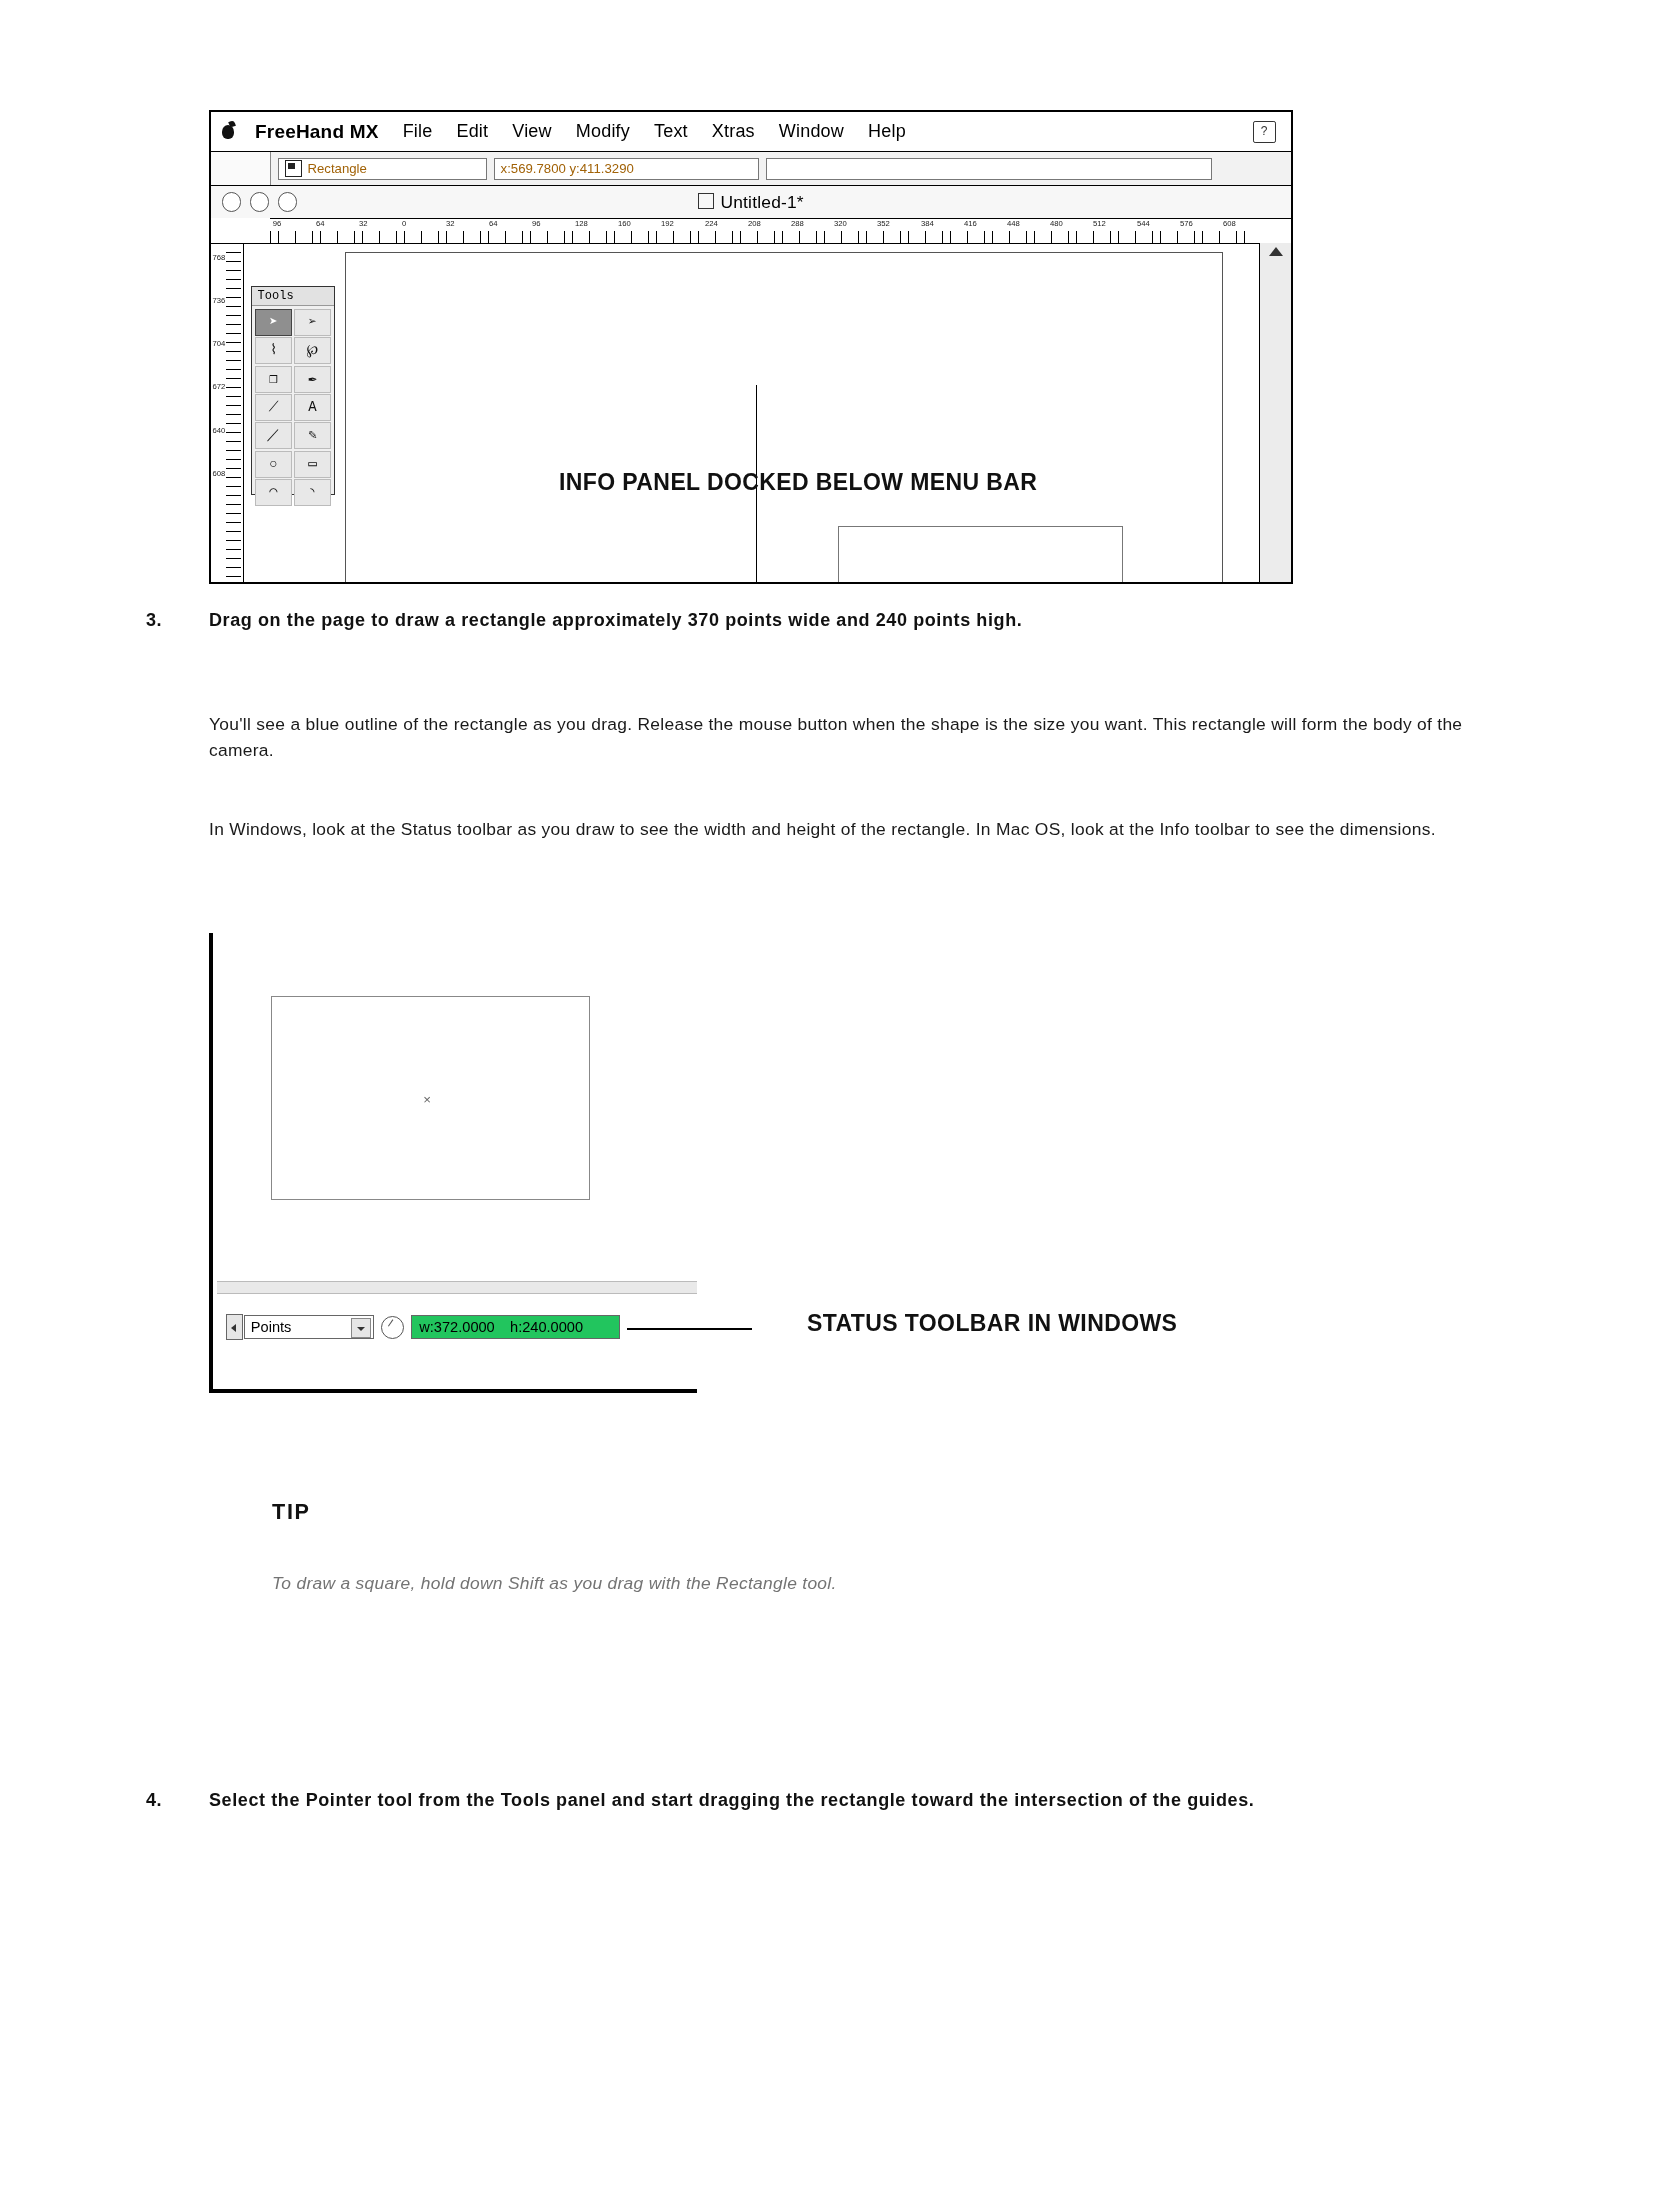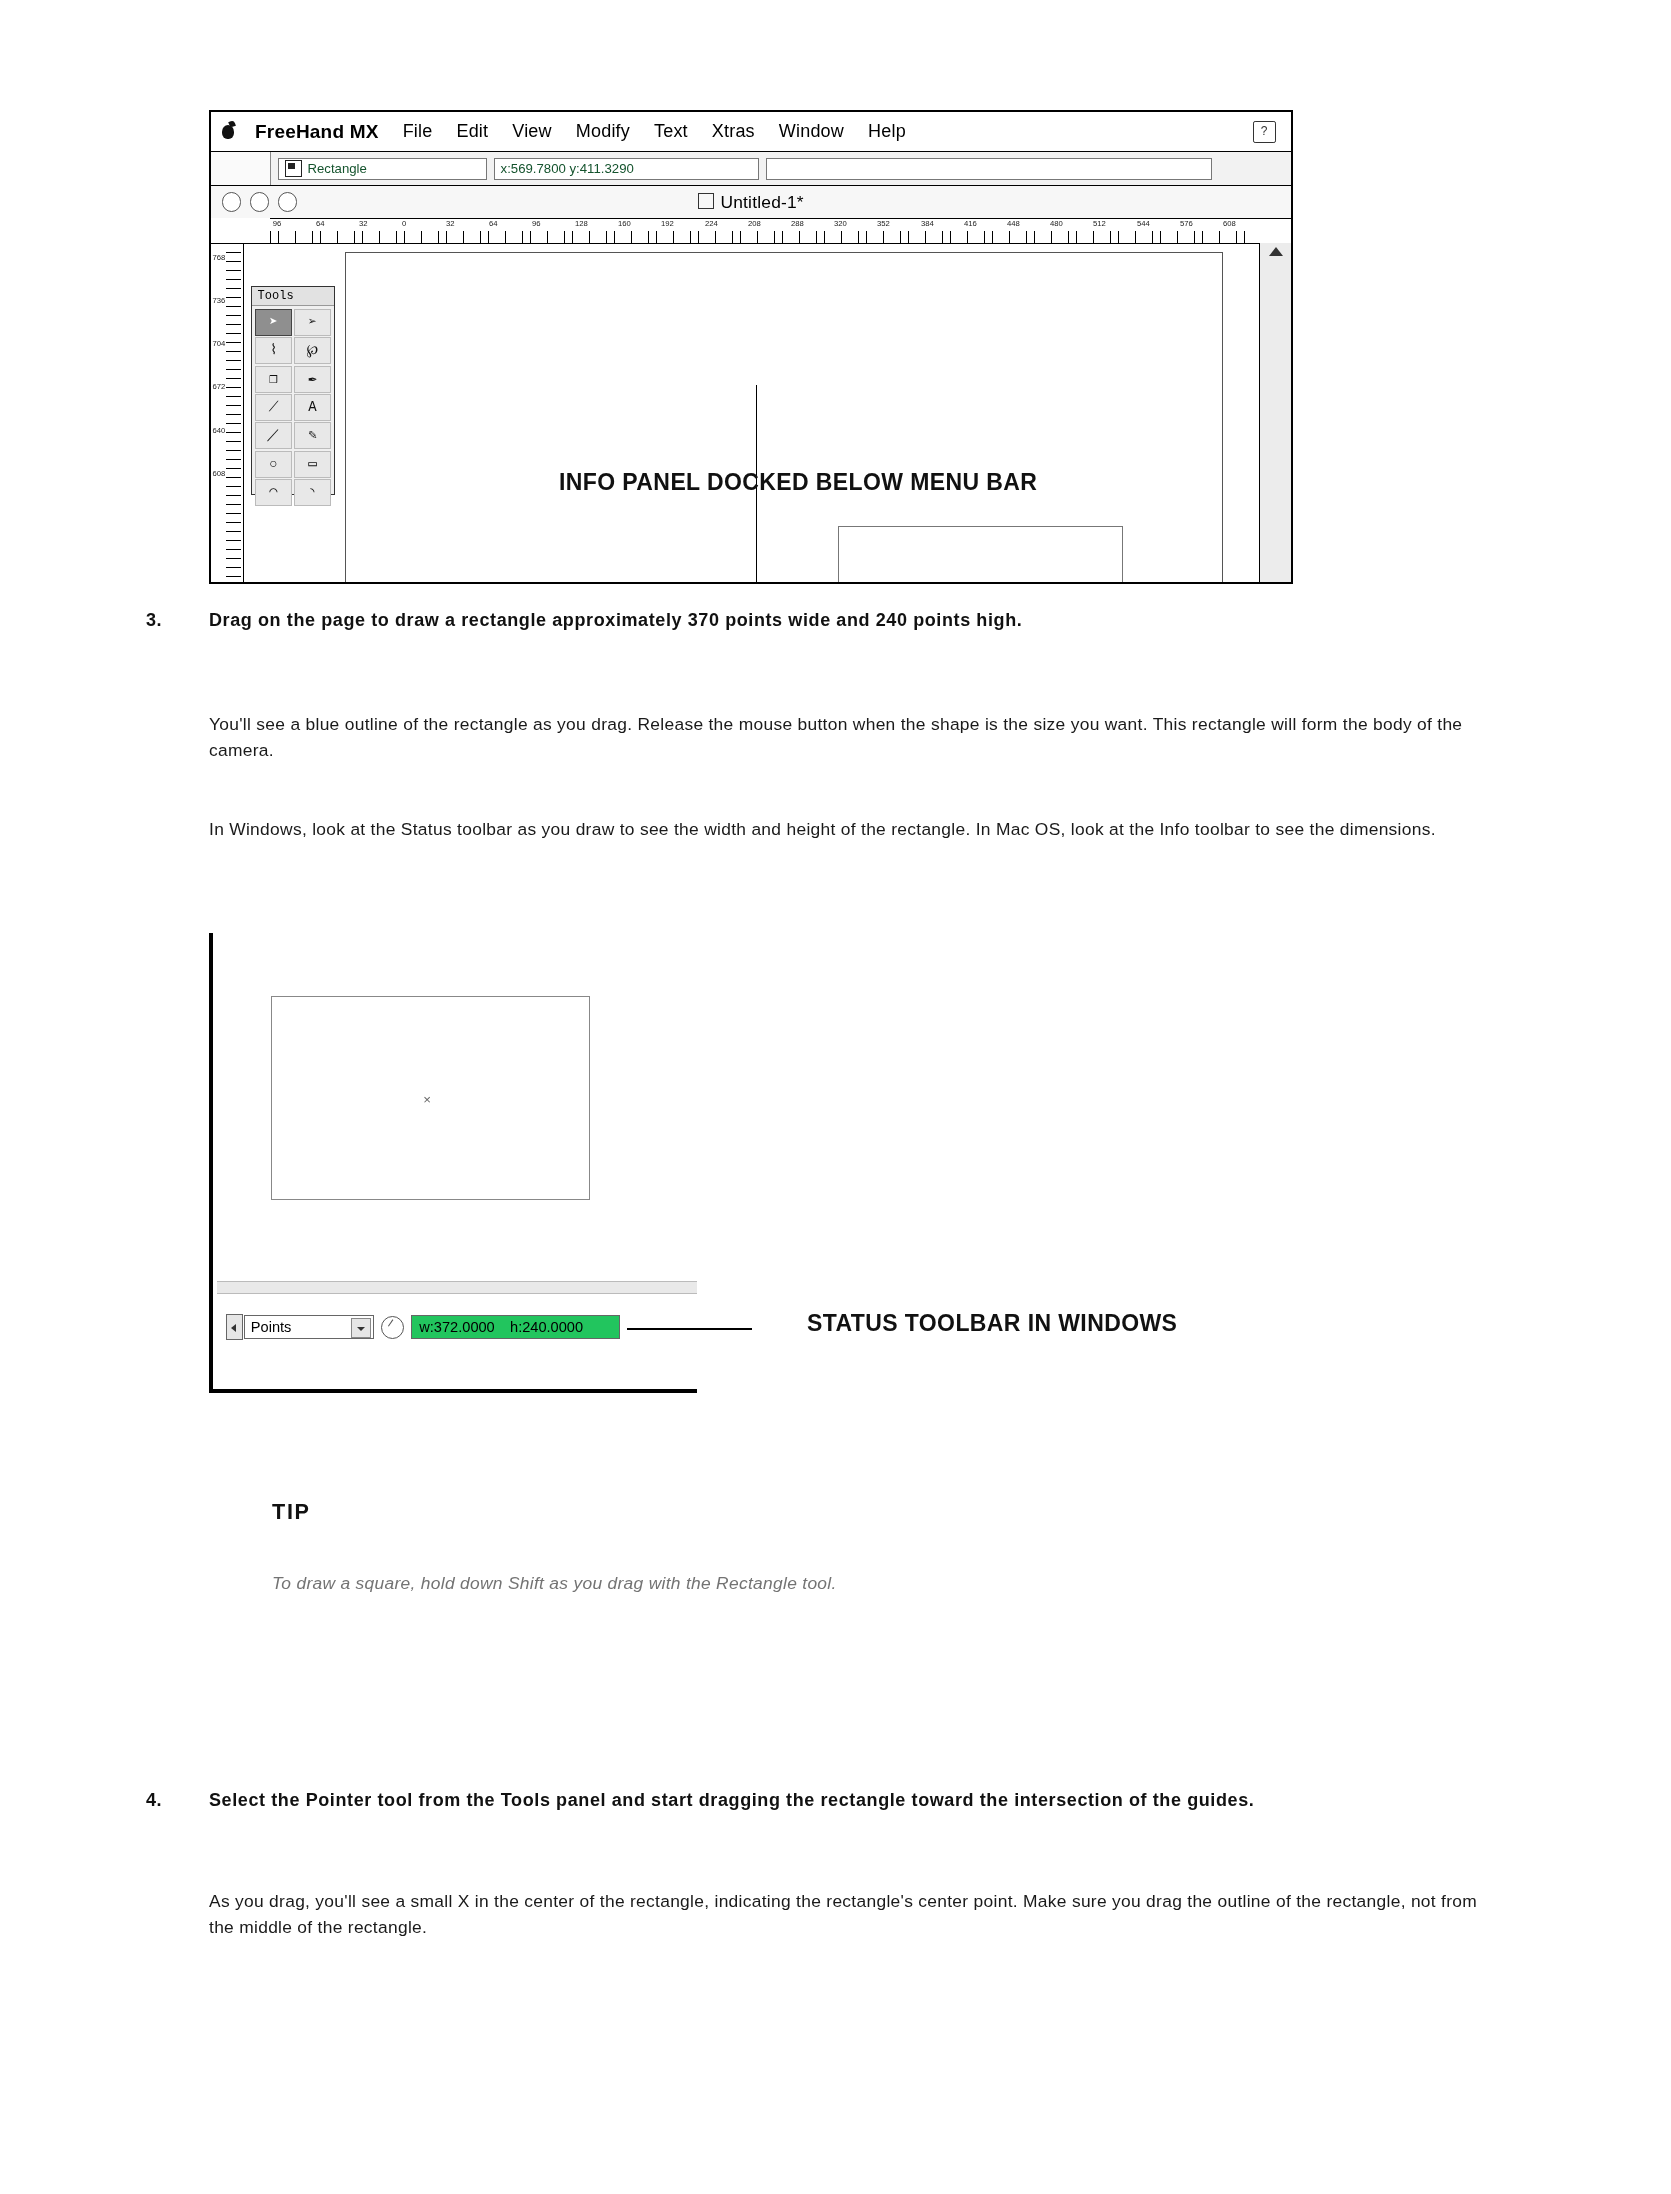--- a/index.html
+++ b/index.html
@@ -107,21 +107,21 @@
   }
   .info-field {
     height: 22px;
     background: #ffffff;
     border: 0.7px solid #777;
     display: flex;
     align-items: center;
     font-size: 13.2px;
     padding: 0 5.6px;
     margin-left: 7px;
-    color: #14532d;
+    color: #a16207;
     box-sizing: border-box;
   }
   .info-field.obj { width: 209px; }
   .info-field.coords { width: 265px; }
   .info-field.blank { width: 446px; }
   .obj-icon {
     width: 15.3px; height: 15.3px;
     border: 1.4px solid #222;
     margin-right: 5.6px;
     position: relative;
@@ -662,16 +662,15 @@
   <div class="fig2-label">STATUS TOOLBAR IN WINDOWS</div>
 
   <div class="tip-head" style="left:272px; top:1499px;">TIP</div>
   <div class="tip-italic" style="left:272px; top:1573px; width:1184px;">To draw a square, hold down Shift as you drag with the Rectangle tool.</div>
 
   <div class="step" style="left:209px; top:1787px; width:1261px;">
     <span class="num">4.</span>
     <span>Select the Pointer tool from the Tools panel and start dragging the rectangle toward the intersection of the guides.</span>
   </div>
 
-  <div class="para" style="left:209px; top:1888px; width:1275px;">As you drag, you'll see a small X in the center of the rectangle, indicating the rectangle's center point. Make sure you drag the outline of the rectangle, not from the middle of the rectangle.</div>
 
 </div>
 
 
 </body></html>

